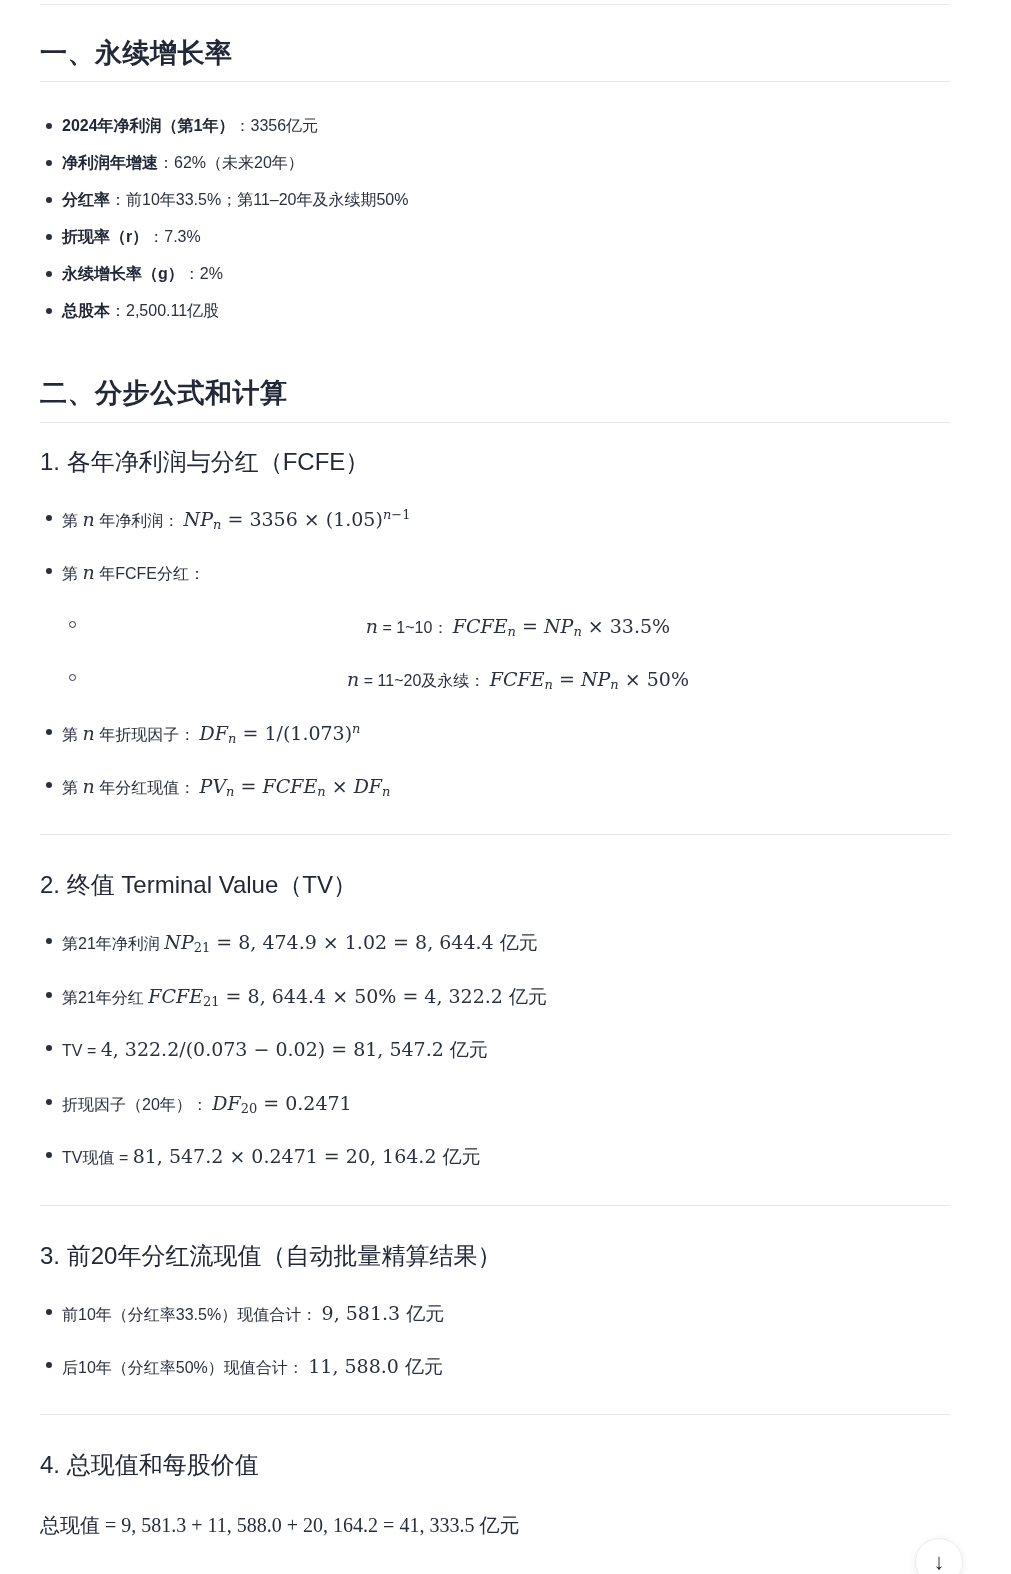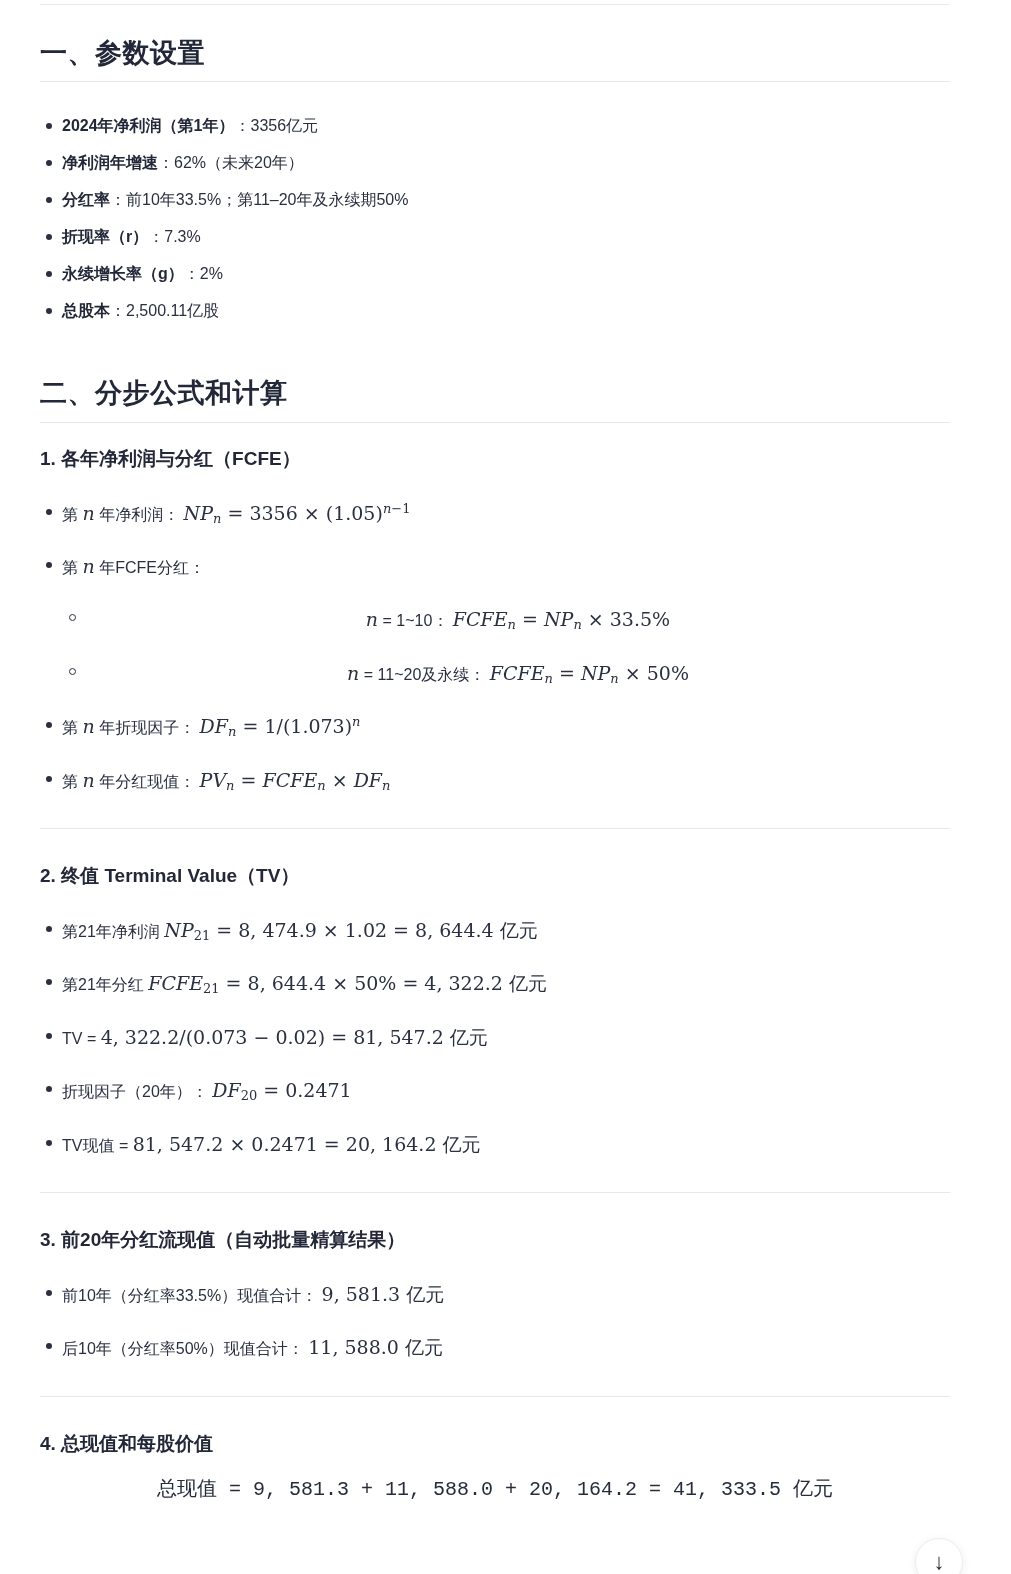--- a/index.html
+++ b/index.html
@@ -26,21 +26,21 @@
   h1 {
     font-size: 27px; font-weight: 700; color: #232838;
     letter-spacing: 0.5px;
     margin: 32px 0 0 0; padding-bottom: 12px;
     border-bottom: 1px solid #e7e8ea;
     line-height: 1.2;
   }
   h1.second { margin-top: 54px; }
 
   h2 {
-    font-size: 19px; font-weight: 700; color: #232838;
+    font-size: 24px; font-weight: 400; color: #232838;
     margin: 24px 0 0 0; line-height: 1.25;
   }
   h2.after-divider { margin-top: 0; }
 
   ul { list-style: none; margin: 0; padding: 0; }
 
   ul.plist { margin-top: 32px; }
   ul.plist li {
     position: relative; padding-left: 22px;
     margin: 13px 0; font-size: 16px; line-height: 24px;
@@ -71,44 +71,43 @@
     background: transparent; border: 1.4px solid #2a3040;
   }
 
   .mx, i.v { font-family: "DejaVu Serif", serif; font-size: 19px; }
   .mx i, i.v { font-style: italic; }
   .mx sub { font-size: 13px; line-height: 0; vertical-align: -0.25em; }
   .mx sup { font-size: 13px; line-height: 0; vertical-align: 0.55em; }
   .mx sub i, .mx sup i { font-size: 13px; }
 
   .mdisp {
-    text-align: center;
-    font-family: Liberation Mono, monospace;
+    font-family: Liberation Serif, serif;
     font-size: 20px; color: #262c3c;
-    margin: 22px 0 18px 0; line-height: 1.3;
+    margin: 32px 0 18px 0; line-height: 1.3;
   }
 
   .scroll-btn {
     position: absolute; left: 915px; top: 1538px;
     width: 48px; height: 48px; border-radius: 50%;
     background: #ffffff; border: 1px solid #ededed;
     box-shadow: 0 2px 10px rgba(0,0,0,0.07);
     display: flex; align-items: center; justify-content: center;
     cursor: pointer; padding: 0;
   }
   .scroll-btn span { font-size: 22px; color: #2b2b2b; line-height: 1; }
 </style>
 </head>
 <body>
 
 <main class="doc">
 
   <hr class="top-line">
 
-  <h1>一、参数设置</h1>
+  <h1>一、永续增长率</h1>
 
   <ul class="plist">
     <li><strong>2024年净利润（第1年）</strong><span>：3356亿元</span></li>
     <li><strong>净利润年增速</strong><span>：62%（未来20年）</span></li>
     <li><strong>分红率</strong><span>：前10年33.5%；第11–20年及永续期50%</span></li>
     <li><strong>折现率（r）</strong><span>：7.3%</span></li>
     <li><strong>永续增长率（g）</strong><span>：2%</span></li>
     <li><strong>总股本</strong><span>：2,500.11亿股</span></li>
   </ul>
 

